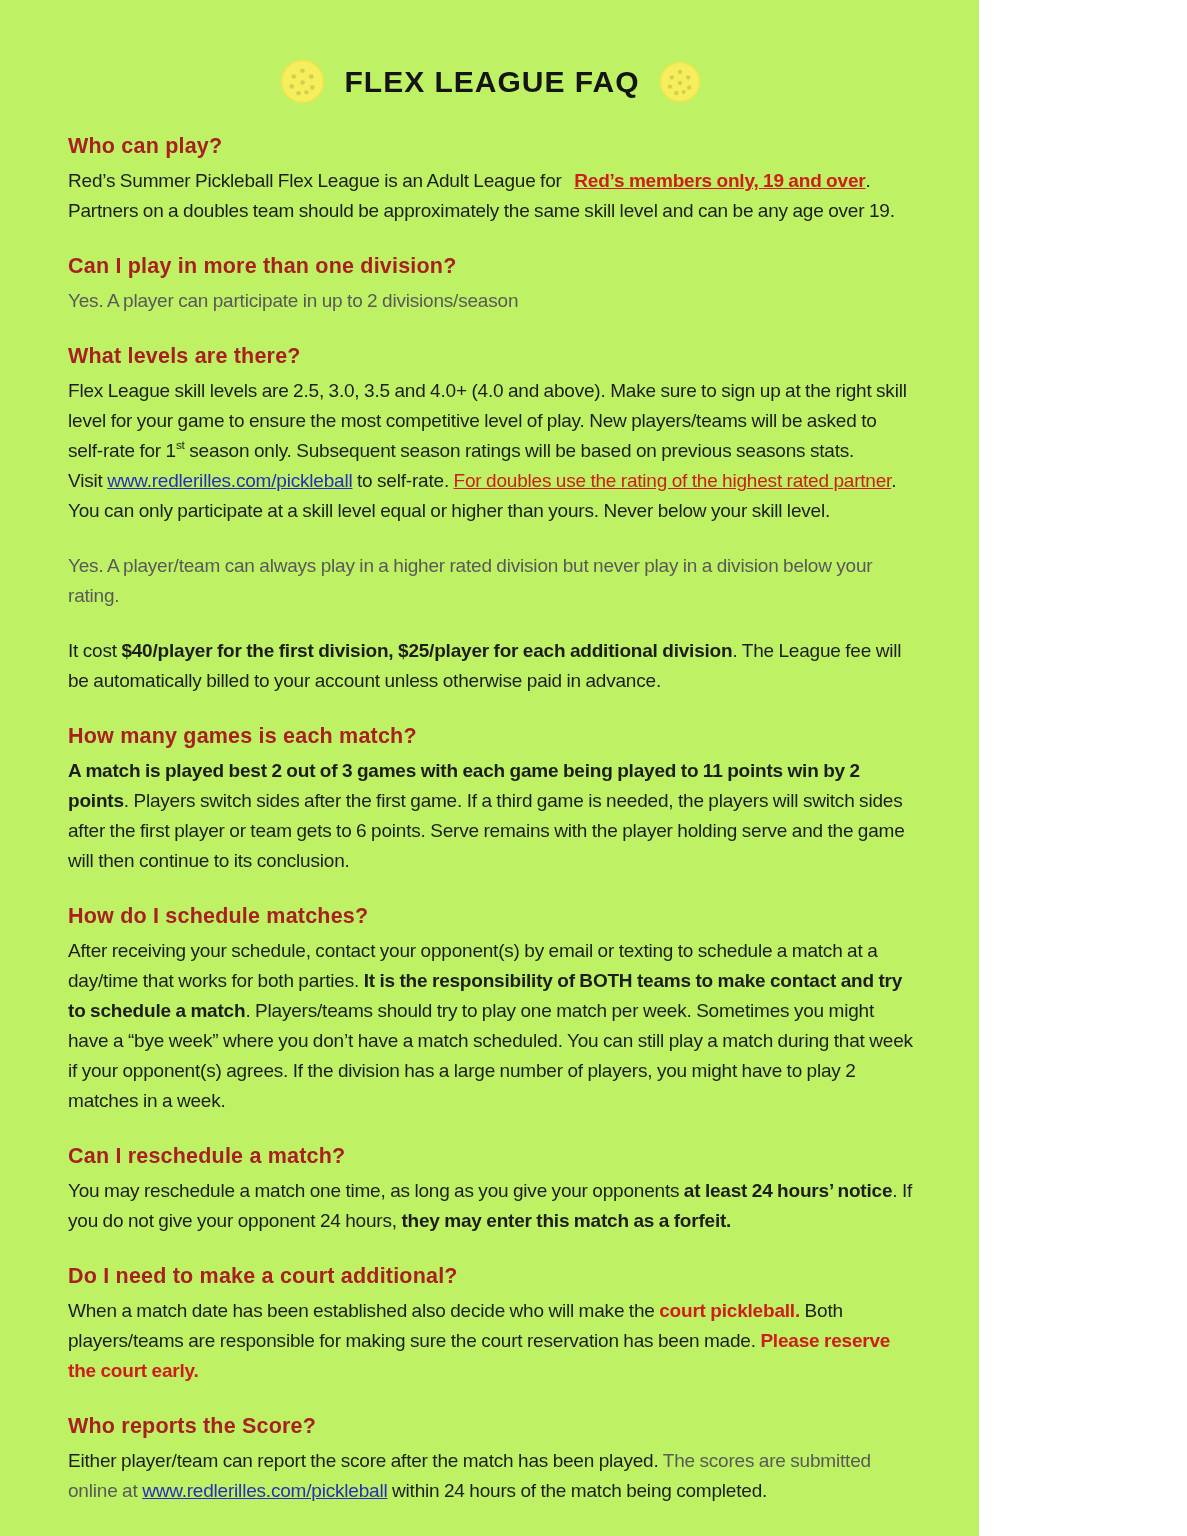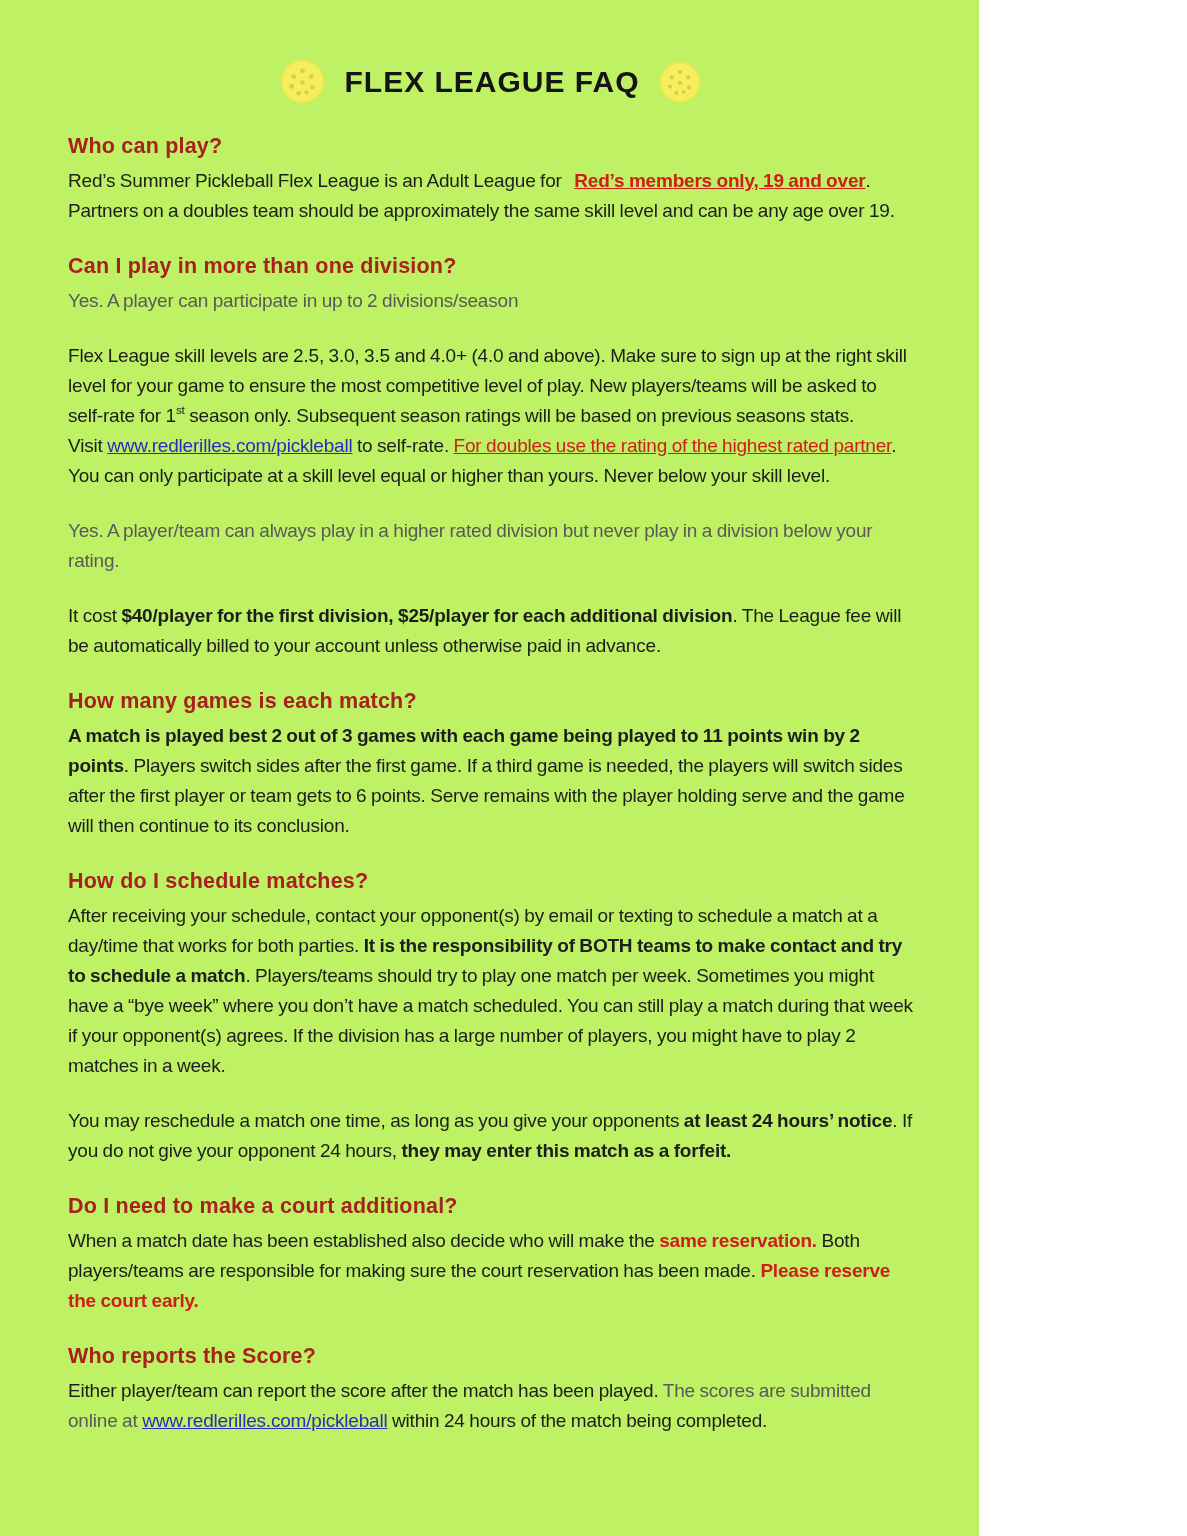--- a/index.html
+++ b/index.html
@@ -90,20 +90,21 @@
     <h2 class="q">Who can play?</h2>
     <p class="a"><span>Red’s Summer Pickleball Flex League is an Adult League for </span><span class="red-bu">Red’s members only, 19 and over</span><span>. Partners on a doubles team should be approximately the same skill level and can be any age over 19.</span></p>
   </section>
 
   <section class="sec">
     <h2 class="q">Can I play in more than one division?</h2>
     <p class="a"><span class="gray">Yes. A player can participate in up to 2 divisions/season</span></p>
   </section>
 
   <section class="sec">
+    <h2 class="q">What levels are there?</h2>
     <p class="a"><span>Flex League skill levels are 2.5, 3.0, 3.5 and 4.0+ (4.0 and above). Make sure to sign up at the right skill level for your game to ensure the most competitive level of play. New players/teams will be asked to self-rate for 1</span><sup class="sup">st</sup><span> season only. Subsequent season ratings will be based on previous seasons stats.</span></p>
     <p class="a"><span>Visit </span><a class="link">www.redlerilles.com/pickleball</a><span> to self-rate. </span><span class="red-u">For doubles use the rating of the highest rated partner</span><span>. You can only participate at a skill level equal or higher than yours. Never below your skill level.</span></p>
   </section>
 
   <section class="sec">
     <p class="a"><span class="gray">Yes. A player/team can always play in a higher rated division but never play in a division below your rating.</span></p>
   </section>
 
   <section class="sec">
     <p class="a"><span>It cost </span><span class="bold">$40/player for the first division, $25/player for each additional division</span><span>. The League fee will be automatically billed to your account unless otherwise paid in advance.</span></p>
@@ -113,26 +114,27 @@
     <h2 class="q">How many games is each match?</h2>
     <p class="a"><span class="bold">A match is played best 2 out of 3 games with each game being played to 11 points win by 2 points</span><span>. Players switch sides after the first game. If a third game is needed, the players will switch sides after the first player or team gets to 6 points. Serve remains with the player holding serve and the game will then continue to its conclusion.</span></p>
   </section>
 
   <section class="sec">
     <h2 class="q">How do I schedule matches?</h2>
     <p class="a"><span>After receiving your schedule, contact your opponent(s) by email or texting to schedule a match at a day/time that works for both parties. </span><span class="bold">It is the responsibility of BOTH teams to make contact and try to schedule a match</span><span>. Players/teams should try to play one match per week. Sometimes you might have a “bye week” where you don’t have a match scheduled. You can still play a match during that week if your opponent(s) agrees. If the division has a large number of players, you might have to play 2 matches in a week.</span></p>
   </section>
 
   <section class="sec">
+    <h2 class="q">Can I reschedule a match?</h2>
     <p class="a"><span>You may reschedule a match one time, as long as you give your opponents </span><span class="bold">at least 24 hours’ notice</span><span>. If you do not give your opponent 24 hours, </span><span class="bold">they may enter this match as a forfeit.</span></p>
   </section>
 
   <section class="sec">
     <h2 class="q">Do I need to make a court additional?</h2>
-    <p class="a"><span>When a match date has been established also decide who will make the </span><span class="red-b">same reservation.</span><span> Both players/teams are responsible for making sure the court reservation has been made. </span><span class="red-b">Please reserve the court early.</span></p>
+    <p class="a"><span>When a match date has been established also decide who will make the </span><span class="red-b">court pickleball.</span><span> Both players/teams are responsible for making sure the court reservation has been made. </span><span class="red-b">Please reserve the court early.</span></p>
   </section>
 
   <section class="sec">
     <h2 class="q">Who reports the Score?</h2>
     <p class="a"><span>Either player/team can report the score after the match has been played. </span><span class="gray">The scores are submitted online at </span><a class="link">www.redlerilles.com/pickleball</a><span> within 24 hours of the match being completed.</span></p>
   </section>
 
 </div>
 
 </body></html>

